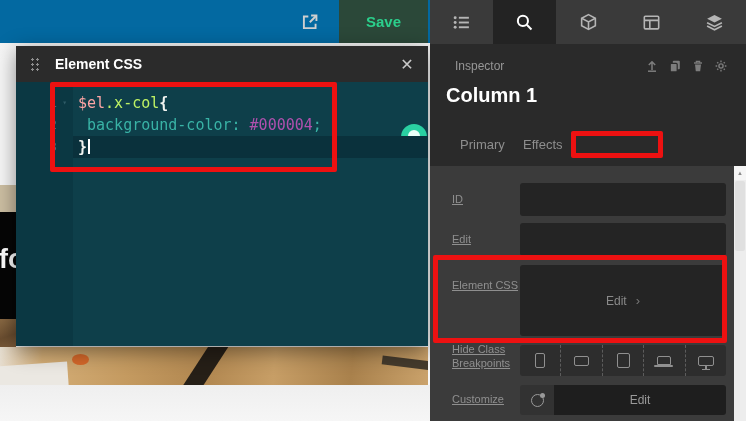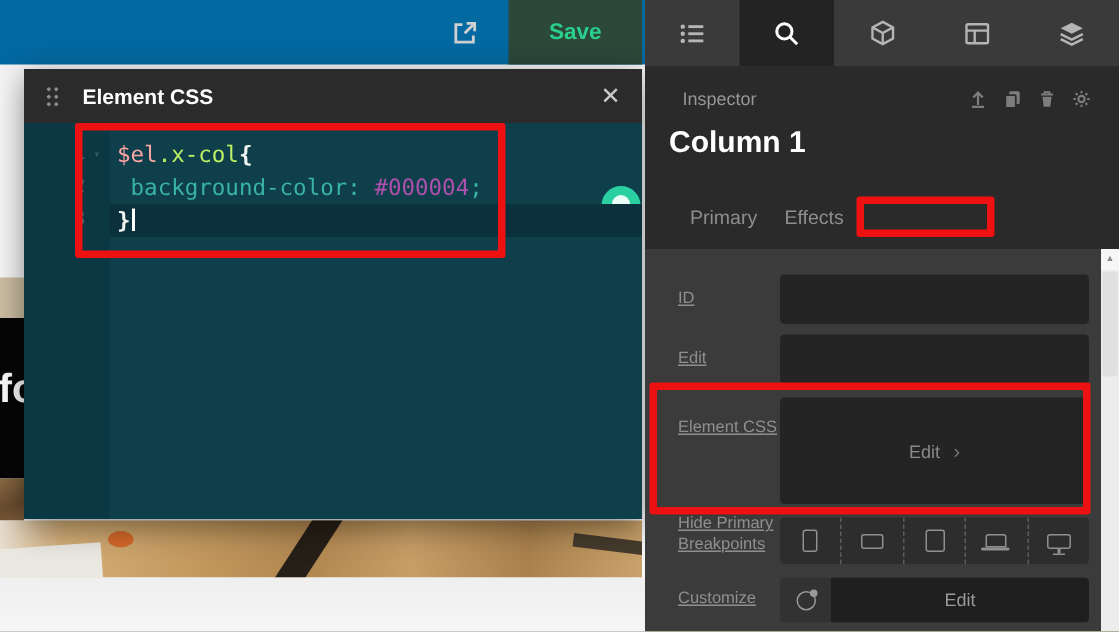--- a/index.html
+++ b/index.html
@@ -225,21 +225,21 @@
       <span class="frow-label" style="top:66px;">Edit</span>
       <input class="finput" style="top: 57px;" value="">
 
       <span class="frow-label" style="top:112px;">Element CSS</span>
       <div class="css-field">
         <span>Edit</span>
         <span class="chev">›</span>
       </div>
 
       <span class="frow-label" style="top:176px;">
-        <span>Hide Primary</span><br>
+        <span>Hide Class</span><br>
         <span>Breakpoints</span>
       </span>
       <div class="bp-group">
         <div class="bp-cell">
             <div class="dev dev-pp"></div>
           </div>
         <div class="bp-cell">
             <div class="dev dev-pl"></div>
           </div>
         <div class="bp-cell">

